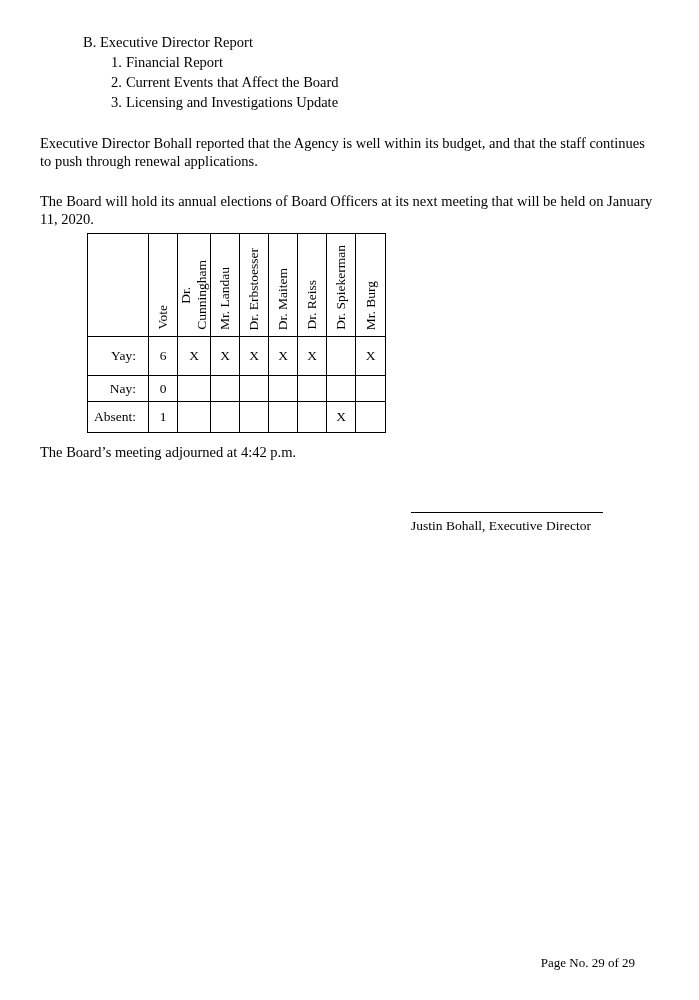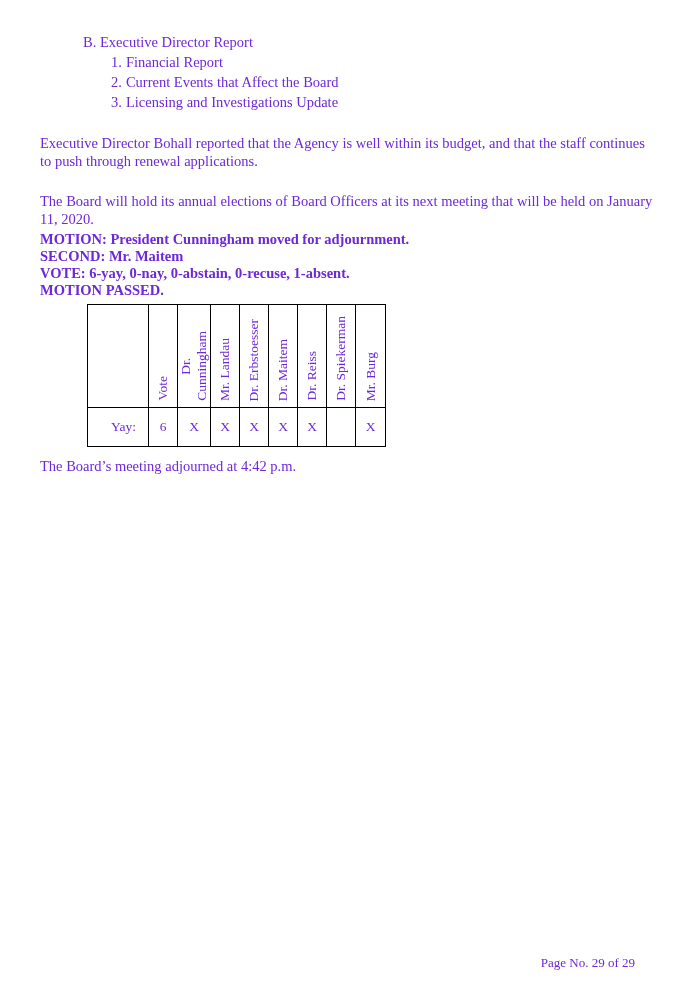--- a/index.html
+++ b/index.html
@@ -1,21 +1,21 @@
 <!DOCTYPE html>
 <html><head>
 <meta charset="utf-8">
 <style>
   * { margin:0; padding:0; box-sizing:border-box; }
   html,body { background:#ffffff; }
   .page {
     position:relative;
     width:699px; height:1000px;
     background:#fff;
-    color:#6d28d9;
+    color:#000000;
     font-family:"Liberation Serif","DejaVu Serif",serif;
     font-size:14.5px;
     padding:32px 40px 0 40px;
     overflow:hidden;
   }
   
   .outline-heading { margin-left:43px; line-height:20px; }
   .outline-item { margin-left:71px; line-height:20px; }
   .outline-item .num { display:inline-block; min-width:10px; margin-right:4px; }
   
@@ -81,26 +81,20 @@
     <span class="num">2.</span><span>Current Events that Affect the Board</span>
   </div>
   <div class="outline-item">
     <span class="num">3.</span><span>Licensing and Investigations Update</span>
   </div>
 
   <div class="para">Executive Director Bohall reported that the Agency is well within its budget, and that the staff continues to push through renewal applications.</div>
   <div class="para">The Board will hold its annual elections of Board Officers at its next meeting that will be held on January 11, 2020.</div>
 
 
-  <div class="motion-block">
-    <div>MOTION: President Cunningham moved for adjournment.</div>
-    <div>SECOND: Mr. Maitem</div>
-    <div>VOTE: 6-yay, 0-nay, 0-abstain, 0-recuse, 1-absent.</div>
-    <div>MOTION PASSED.</div>
-  </div>
 
   <table class="vote-table">
     <colgroup>
       <col style="width:61px">
         <col style="width:29px">
         <col style="width:29px">
         <col style="width:29px">
       <col style="width:29px">
         <col style="width:29px">
         <col style="width:29px">
@@ -142,21 +136,47 @@
         <td class="row-label">Yay:</td>
         <td class="cell">6</td>
         <td class="cell">X</td>
         <td class="cell">X</td>
         <td class="cell">X</td>
         <td class="cell">X</td>
         <td class="cell">X</td>
         <td class="cell"></td>
         <td class="cell">X</td>
       </tr>
+      <tr class="r-nay">
+        <td class="row-label">Nay:</td>
+        <td class="cell">0</td>
+        <td class="cell"></td>
+        <td class="cell"></td>
+        <td class="cell"></td>
+        <td class="cell"></td>
+        <td class="cell"></td>
+        <td class="cell"></td>
+        <td class="cell"></td>
+      </tr>
+      <tr class="r-absent">
+        <td class="row-label">Absent:</td>
+        <td class="cell">1</td>
+        <td class="cell"></td>
+        <td class="cell"></td>
+        <td class="cell"></td>
+        <td class="cell"></td>
+        <td class="cell"></td>
+        <td class="cell">X</td>
+        <td class="cell"></td>
+      </tr>
     </tbody>
   </table>
 
   <div class="closing">The Board’s meeting adjourned at 4:42 p.m.</div>
 
+  <div class="signature">
+    <div class="sig-rule"></div>
+    <div class="sig-name">Justin Bohall, Executive Director</div>
+  </div>
 
   <div class="footer">Page No. 29 of 29</div>
 
 </div>
 
 </body></html>

